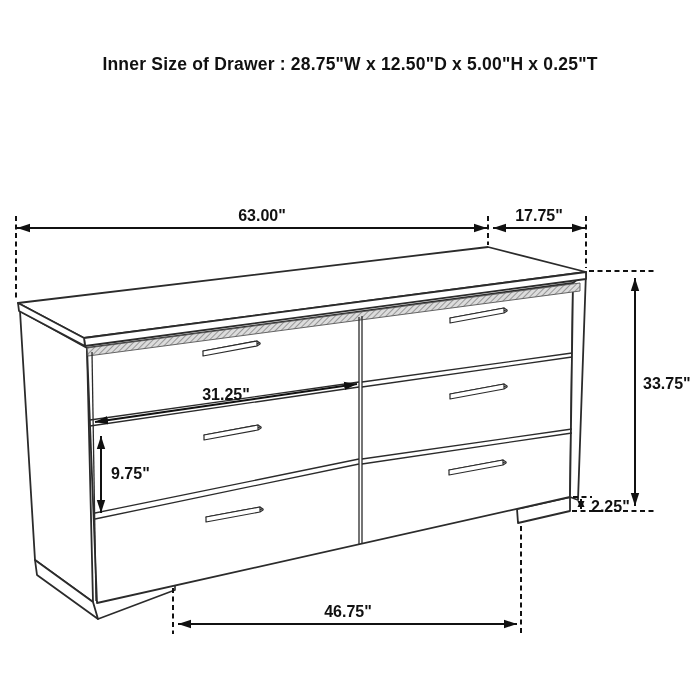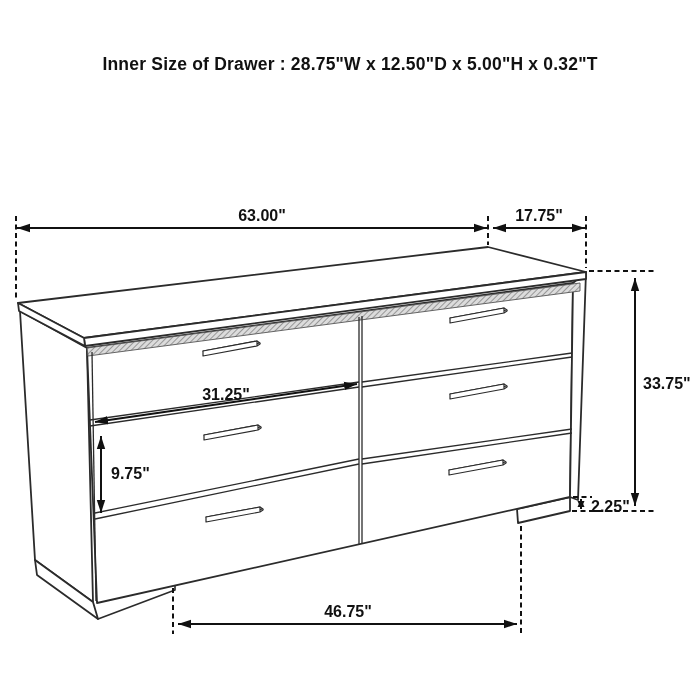--- a/index.html
+++ b/index.html
@@ -133,14 +133,14 @@
     </g>
 
     <g>
       <path class="ext" d="M173,588 L173,634"></path>
       <path class="ext" d="M521,526 L521,634"></path>
       <line class="dim" x1="178" y1="624" x2="517" y2="624" marker-start="url(#ah)" marker-end="url(#ah)"></line>
       <text class="dimtxt" text-anchor="middle" x="348" y="617">46.75"</text>
     </g>
   </svg>
 
-  <div class="title">Inner Size of Drawer : 28.75"W x 12.50"D x 5.00"H x 0.32"T</div>
+  <div class="title">Inner Size of Drawer : 28.75"W x 12.50"D x 5.00"H x 0.25"T</div>
 </div>
 
 </body></html>

